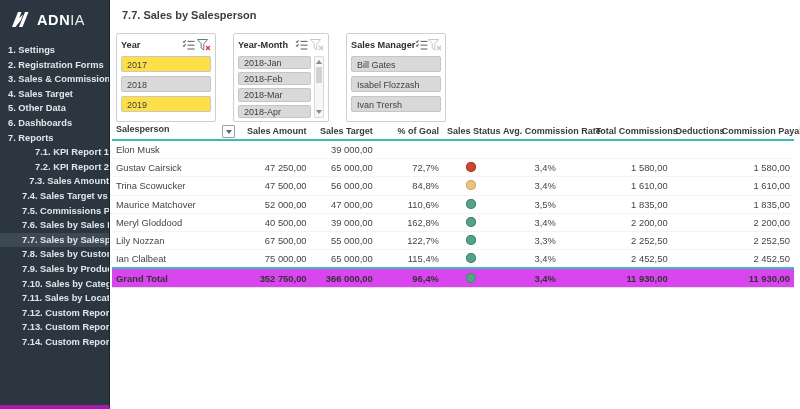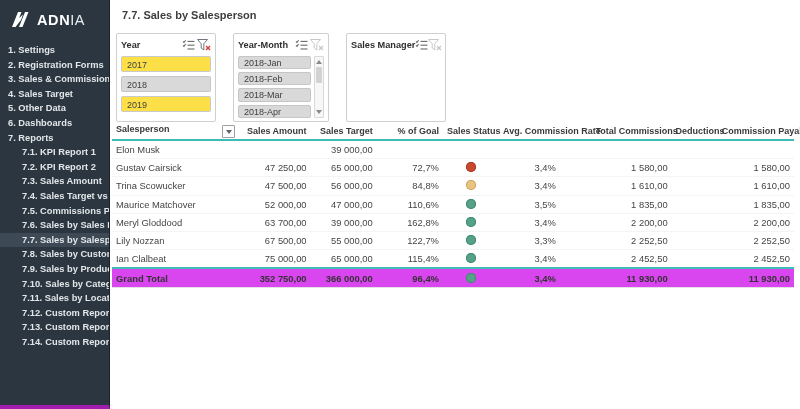--- a/index.html
+++ b/index.html
@@ -17,21 +17,21 @@
   .logo{display:flex;align-items:center;gap:6px;padding:11px 0 0 11px;}
   .logo-icon svg{display:block;}
   .logo-text{color:#ffffff;font-size:14.5px;font-weight:bold;letter-spacing:.6px;}
   .logo-text .light{font-weight:400;color:#e8ecef;}
   .menu{margin-top:15px;}
   .menu-item{
     height:14.6px;line-height:14.6px;padding-left:8px;
     font-size:9.3px;font-weight:600;color:#e2e6e9;
     white-space:nowrap;overflow:hidden;cursor:pointer;
   }
-  .menu-item.indent{padding-left:22px;}
+  .menu-item.indent{padding-left:22px;text-align:right;}
   .menu-item.active{background:#3d4a56;}
   
   .main{position:absolute;left:110px;top:0;width:690px;height:409px;background:#fff;}
   .page-title{position:absolute;left:12px;top:9px;font-size:11px;font-weight:bold;color:#3d3d3d;}
   
   .slicer-row{position:absolute;left:6px;top:33px;display:flex;gap:17px;}
   .slicer{
     width:100px;height:89px;box-sizing:border-box;background:#fff;
     border:1px solid #cfcfcf;border-radius:2px;padding:3px 4px;
   }
@@ -203,20 +203,27 @@
             </svg>
           </span>
           <span class="sl-btn">
             <svg width="14" height="12" viewBox="0 0 14 12">
               <path d="M0.5 0.5 H10.5 L6.8 4.8 V11 L4.2 9 V4.8 Z" fill="none" stroke="#c7c7c7" stroke-width="1"></path>
               <line x1="9" y1="7" x2="13" y2="11" stroke="#c7c7c7" stroke-width="1.3"></line>
               <line x1="13" y1="7" x2="9" y2="11" stroke="#c7c7c7" stroke-width="1.3"></line>
             </svg>
           </span>
         </div>
+        <div class="slicer-body">
+          <div class="slicer-items">
+            <div class="slicer-item selected">Bill Gates</div>
+            <div class="slicer-item selected">Isabel Flozzash</div>
+            <div class="slicer-item selected">Ivan Trersh</div>
+          </div>
+        </div>
       </div>
     </div>
   <table class="report">
     <colgroup>
         <col style="width: 128px;">
         <col style="width: 70px;">
         <col style="width: 66px;">
         <col style="width: 66px;">
         <col style="width: 56px;">
         <col style="width: 92px;">
@@ -277,21 +284,21 @@
           <td class="ar">47 000,00</td>
           <td class="ar">110,6%</td>
           <td class="ac"><span class="dot" style="background: rgb(86, 162, 135); box-shadow: rgb(62, 138, 112) 0px 0px 0px 1px inset;"></span></td>
           <td class="ac">3,5%</td>
           <td class="ar">1 835,00</td>
           <td class="ar"></td>
           <td class="ar">1 835,00</td>
         </tr>
         <tr>
           <td class="al">Meryl Gloddood</td>
-          <td class="ar">63 700,00</td>
+          <td class="ar">40 500,00</td>
           <td class="ar">39 000,00</td>
           <td class="ar">162,8%</td>
           <td class="ac"><span class="dot" style="background: rgb(86, 162, 135); box-shadow: rgb(62, 138, 112) 0px 0px 0px 1px inset;"></span></td>
           <td class="ac">3,4%</td>
           <td class="ar">2 200,00</td>
           <td class="ar"></td>
           <td class="ar">2 200,00</td>
         </tr>
         <tr>
           <td class="al">Lily Nozzan</td>

